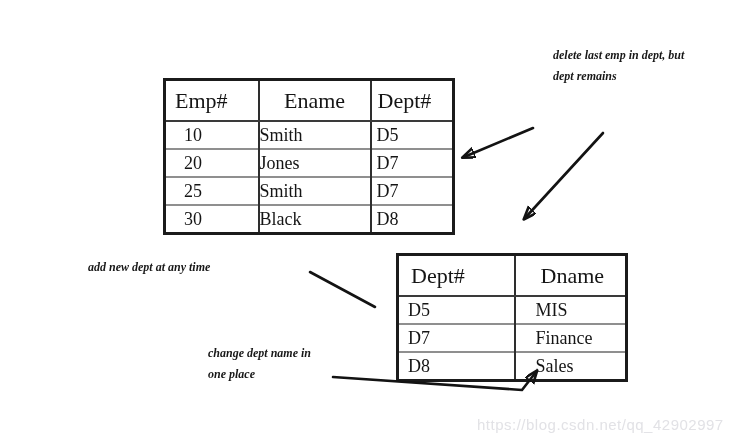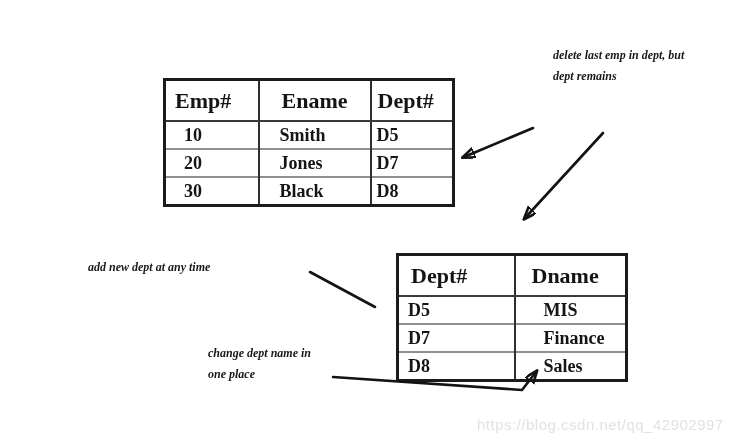--- a/index.html
+++ b/index.html
@@ -8,21 +8,21 @@
     background:#ffffff; overflow:hidden;
     font-family:"Liberation Serif", serif; color:#151515;
   }
 
   
   table.rel {
     position:absolute; border-collapse:collapse; table-layout:fixed;
     background:#ffffff; border:3px solid #1b1b1b;
   }
   table.rel th, table.rel td {
-    overflow:hidden; white-space:nowrap; font-weight:bold;
+    overflow:hidden; white-space:nowrap; font-weight:normal;
     padding:0; text-align:left; vertical-align:middle;
   }
   table.rel th {
     font-size:22px; height:39px;
     border-left:2px solid #2e2e2e; border-right:2px solid #2e2e2e;
     border-bottom:2px solid #3a3a3a;
   }
   table.rel td {
     font-size:18px; height:26px;
     border-left:2px solid #2e2e2e; border-right:2px solid #2e2e2e;
@@ -30,30 +30,30 @@
   }
 
   #empTable { left:163px; top:78px; }
   #empTable col.c1 { width:94px; }
   #empTable col.c2 { width:112px; }
   #empTable col.c3 { width:83px; }
   #empTable th.h1 { padding-left:9px; }
   #empTable th.h2 { text-align:center;margin-top:44px; }
   #empTable th.h3 { padding-left:6px; }
   #empTable td.d1 { padding-left:18px; }
-  #empTable td.d2 { padding-left:20px; }
+  #empTable td.d2 { }
   #empTable td.d3 { padding-left:5px; }
 
   #deptTable { left:396px; top:253px; }
   #deptTable col.c1 { width:117px; }
   #deptTable col.c2 { width:112px; }
   #deptTable th.h1 { padding-left:12px; }
-  #deptTable th.h2 { padding-left:16px; }
+  #deptTable th.h2 { padding-left:25px; }
   #deptTable td.d1 { padding-left:9px; }
-  #deptTable td.d2 { padding-left:28px; }
+  #deptTable td.d2 { padding-left:20px; }
 
   
   .tbl-title {
     position:absolute; left:44px; top:77px;
     font-size:24px; color:#181818; white-space:nowrap;
   }
   .note {
     position:absolute; font-style:italic; font-weight:bold;
     font-size:12px; line-height:21px; color:#181818;
   }
@@ -103,20 +103,25 @@
         <td class="d1">10</td>
         <td class="d2">Smith</td>
         <td class="d3">D5</td>
       </tr>
       <tr>
         <td class="d1">20</td>
         <td class="d2">Jones</td>
         <td class="d3">D7</td>
       </tr>
       <tr>
+        <td class="d1">25</td>
+        <td class="d2">Smith</td>
+        <td class="d3">D7</td>
+      </tr>
+      <tr>
         <td class="d1">30</td>
         <td class="d2">Black</td>
         <td class="d3">D8</td>
       </tr>
     </tbody>
   </table>
 
   <table class="rel" id="deptTable">
     <colgroup>
         <col class="c1">

